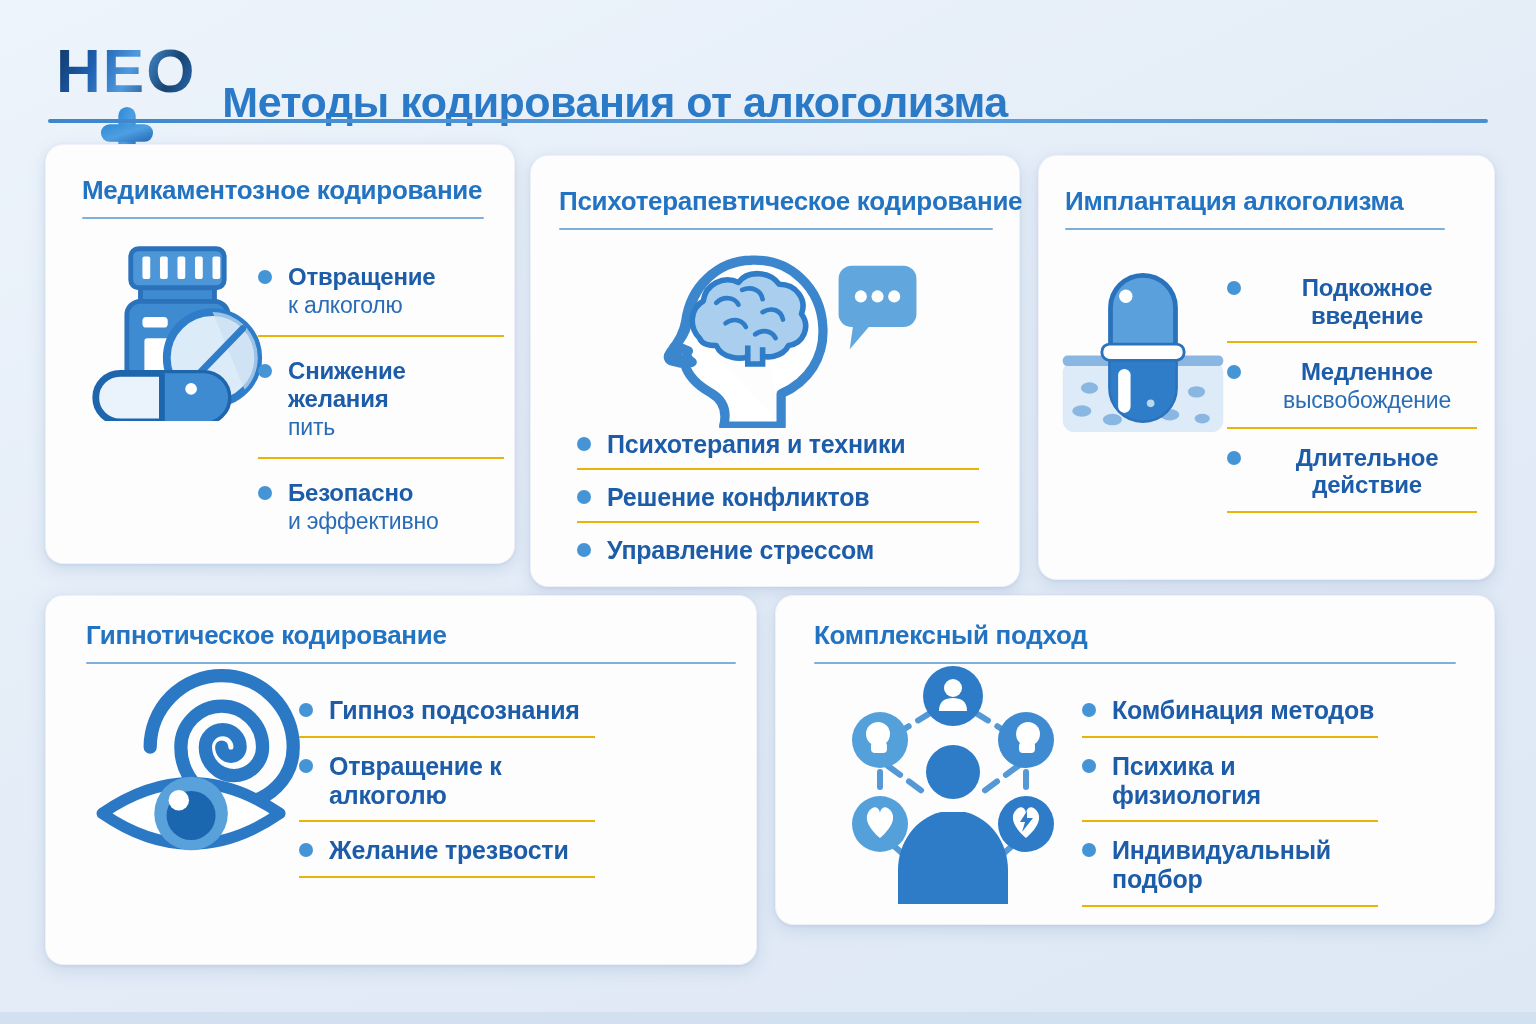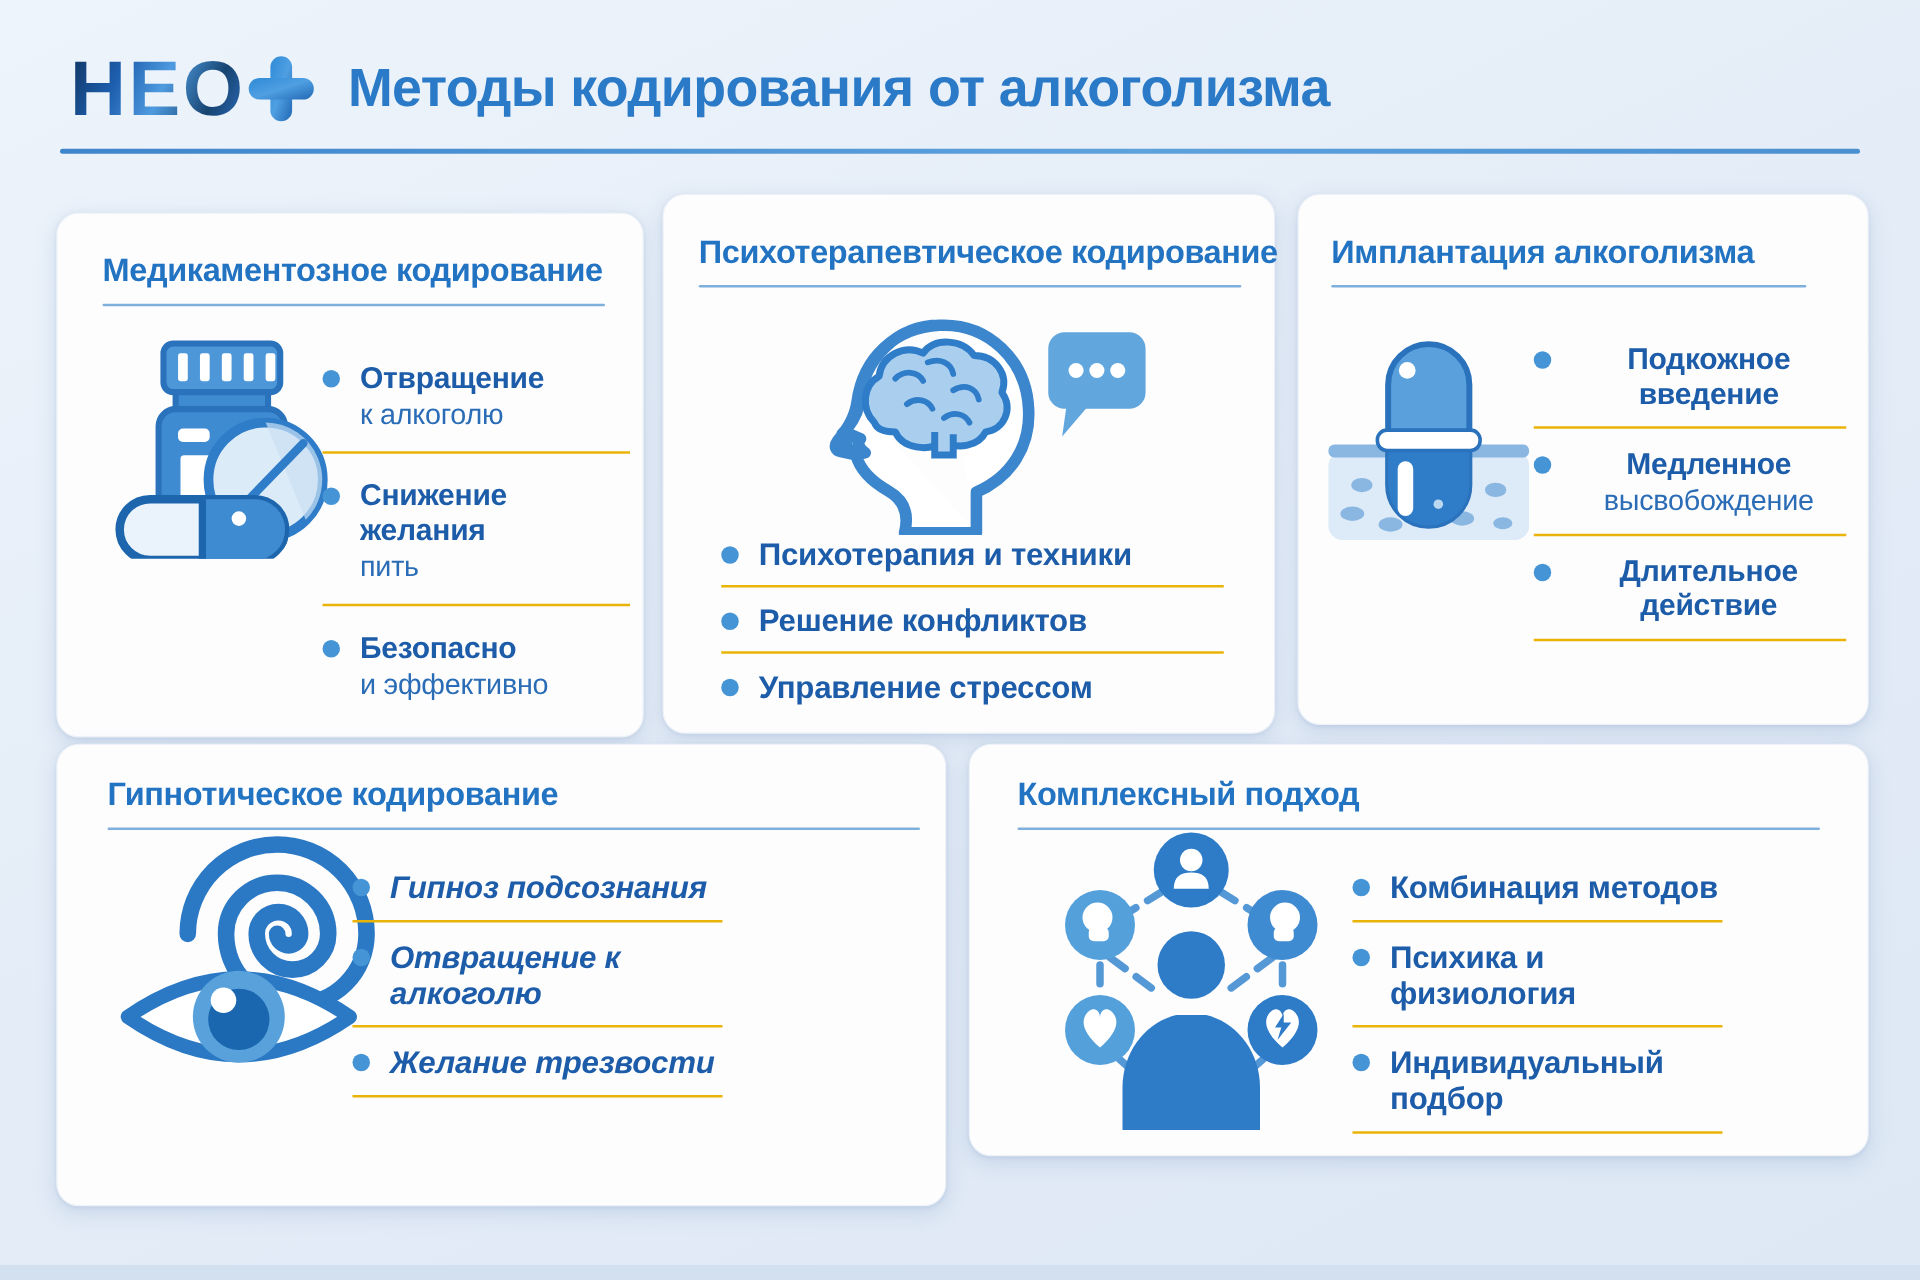--- a/index.html
+++ b/index.html
@@ -7,21 +7,21 @@
   body {
     font-family:"Liberation Sans","DejaVu Sans",sans-serif;
     background:linear-gradient(155deg,#edf4fb 0%,#e6eef8 35%,#e1eaf6 70%,#dde8f4 100%);
     position:relative;
   }
   .bottom-strip { position:absolute; left:0; bottom:0; width:1536px; height:12px;
     background:#d2e0f0; }
 
   
   .header { position:absolute; left:56px; top:40px; display:flex; align-items:center; }
-  .logo { display:flex; align-items:center; }
+  .logo { display:flex; align-items:center;flex-direction:column; }
   .logo-text {
     font-size:62px; font-weight:800; letter-spacing:2px; line-height:1;
     background:linear-gradient(115deg,#10335f 0%,#1d5fae 28%,#4f9be0 52%,#174471 78%,#2f6fc0 100%);
     -webkit-background-clip:text; background-clip:text; -webkit-text-fill-color:transparent;
     color:#1d5fae;
   }
   .logo-plus { margin-left:2px; margin-top:4px; }
   .page-title {
     margin-left:26px; font-size:43px; font-weight:700; letter-spacing:-0.5px;
     color:#2b7ac7; line-height:1;
@@ -41,21 +41,21 @@
 
   .bullets { position:absolute; }
   .bullet { position:relative; padding:0 0 12px 30px; }
   .bullet .dot { position:absolute; left:0; top:7px; width:14px; height:14px;
     border-radius:50%; background:#4595d6; }
   .bullet .b1 { display:block; font-size:24px; font-weight:700; color:#1d5ca8; line-height:1.15; letter-spacing:-0.2px; }
   .bullet .b2 { display:block; font-size:23px; font-weight:500; color:#2a6cb5; line-height:1.25; letter-spacing:-0.2px; }
   .bullet .b2:empty { display:none; }
   .bullet.u { border-bottom:2px solid #eab308; }
 
-  #card1 { left:45px; top:170px; width:470px; height:420px; }
+  #card1 { left:45px; top:144px; width:470px; height:420px; }
   #card1 .card-title { left:36px; top:30px; }
   #card1 .card-rule { left:36px; top:72px; width:402px; }
   #card1 .icon-box { left:38px; top:96px; }
   #card1 .bullets { left:212px; top:118px; width:246px; }
   #card1 .bullet { padding-bottom:16px; margin-bottom:20px; }
 
   #card2 { left:530px; top:155px; width:490px; height:432px;padding-left:14px; }
   #card2 .card-title { left:28px; top:30px; }
   #card2 .card-rule { left:28px; top:72px; width:434px; }
   #card2 .icon-box { left:98px; top:82px; }
@@ -67,21 +67,21 @@
   #card3 .card-title { left:26px; top:30px; }
   #card3 .card-rule { left:26px; top:72px; width:380px; }
   #card3 .icon-box { left:18px; top:94px; }
   #card3 .bullets { left:188px; top:118px; width:250px;text-align:center; }
   #card3 .bullet { padding-bottom:12px; margin-bottom:15px; }
 
   #card4 { left:45px; top:595px; width:712px; height:370px; }
   #card4 .card-title { left:40px; top:24px; }
   #card4 .card-rule { left:40px; top:66px; width:650px; }
   #card4 .icon-box { left:48px; top:64px; }
-  #card4 .bullets { left:236px; top:100px; width:296px;font-style:italic; }
+  #card4 .bullets { left:253px; top:100px; width:296px; }
   #card4 .bullet { padding-bottom:11px; margin-bottom:14px; }
   #card4 .bullet .b1 { font-size:25px; }
 
   #card5 { left:775px; top:595px; width:720px; height:330px; }
   #card5 .card-title { left:38px; top:24px; }
   #card5 .card-rule { left:38px; top:66px; width:642px; }
   #card5 .icon-box { left:52px; top:58px; }
   #card5 .bullets { left:306px; top:100px; width:296px; }
   #card5 .bullet { padding-bottom:11px; margin-bottom:14px; }
   #card5 .bullet .b1 { font-size:25px; }

